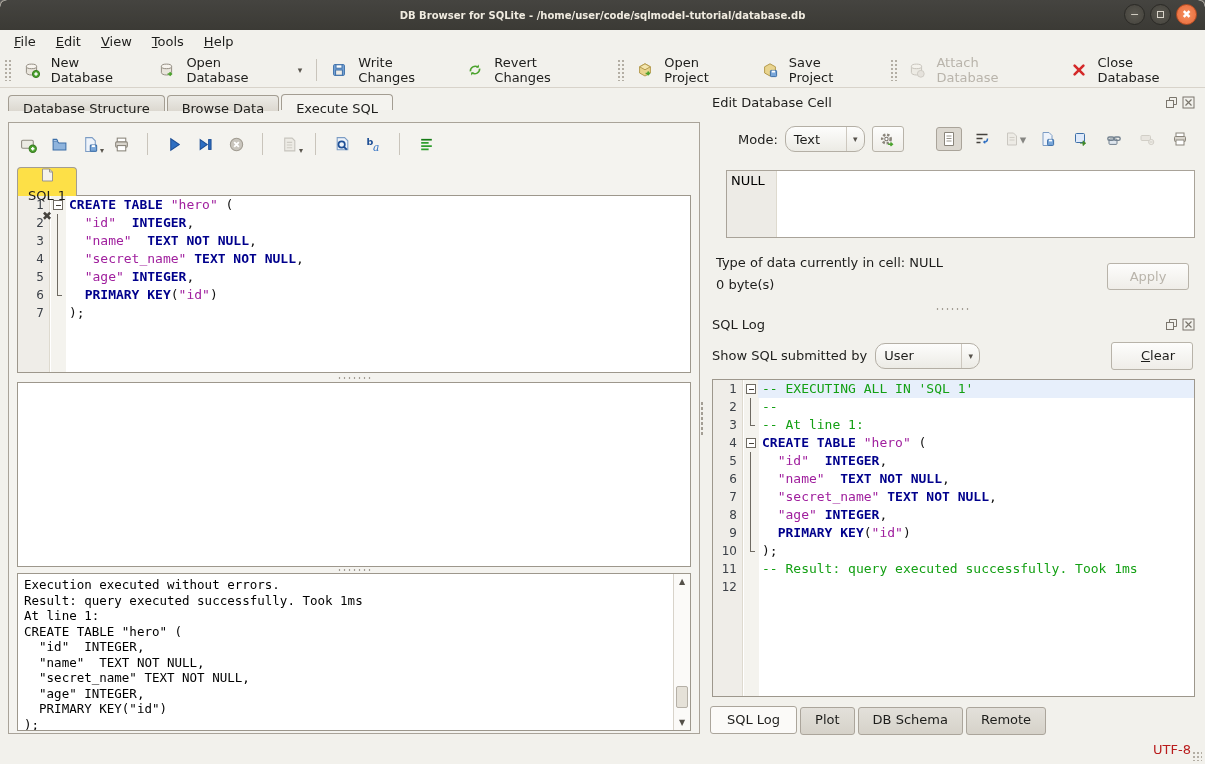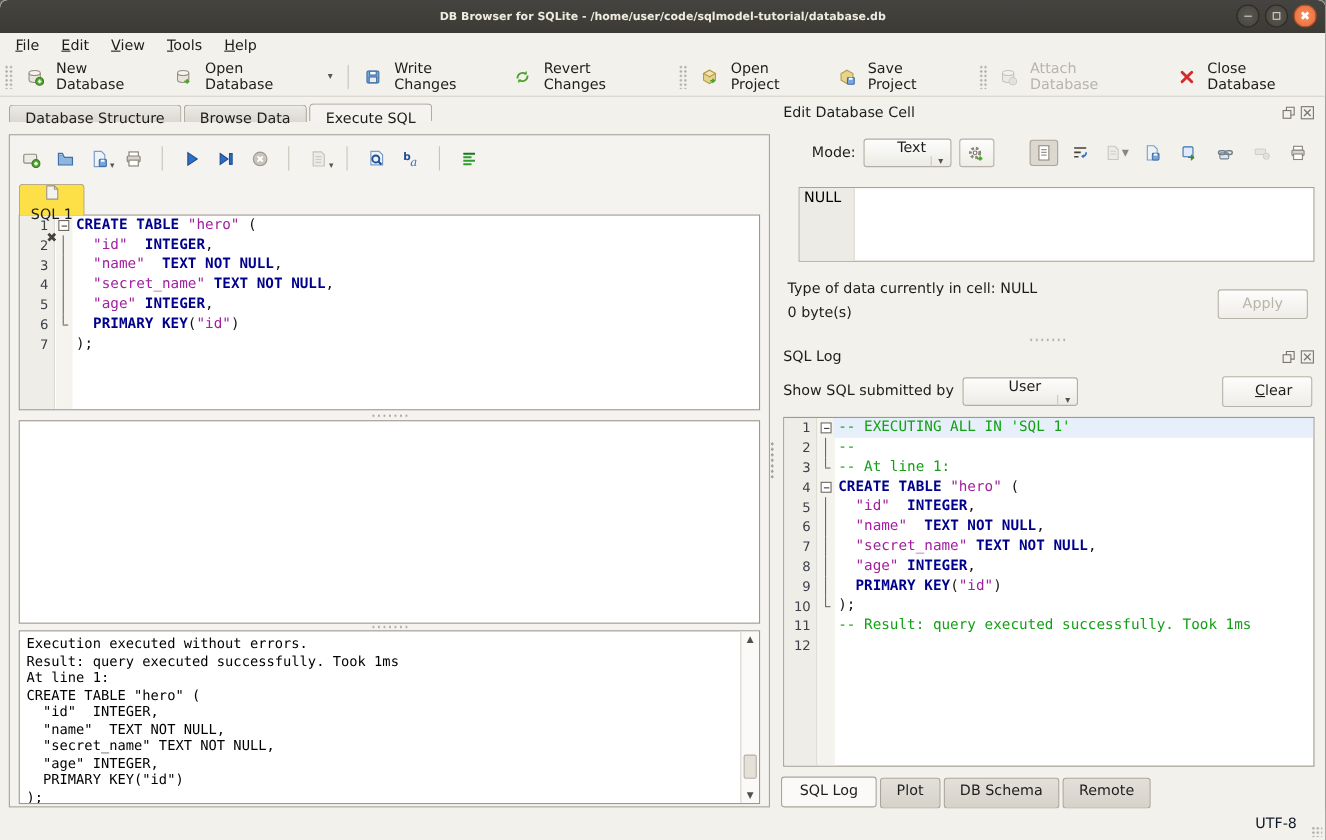--- a/index.html
+++ b/index.html
@@ -93,21 +93,21 @@
   .sarrow.up { top:0; } .sarrow.down { bottom:0; }
   .sthumb { position:absolute; left:2px; right:2px; top:112px; height:22px;
     background:#e5e1d8; border:1px solid #b5b0a7; border-radius:2px; }
   
   .dock { position:absolute; left:706px; right:8px; top:5px; bottom:0; }
   .dock-h { position:absolute; left:6px; right:0; height:18px; display:flex; align-items:center; }
   .dock-h .htitle { flex:1; }
   .hicons { display:flex; gap:4px; margin-right:2px; }
   .mode-row { position:absolute; left:6px; right:4px; top:32px; height:28px; display:flex; align-items:center; gap:7px;margin-left:26px; }
   .combo { height:26px; background:linear-gradient(#fdfdfc,#ecebe5); border:1px solid #b4afa5;
-    border-radius:3px; display:flex; align-items:center; padding-left:8px;flex-direction:column; }
+    border-radius:10px; display:flex; align-items:center; padding-left:8px; }
   .combo .cc { margin-left:auto; border-left:1px solid #cdc8bf; height:100%; width:18px;
     display:flex; align-items:center; justify-content:center; font-size:9px; color:#55514a; }
   .btn { background:linear-gradient(#fdfdfc,#efede8); border:1px solid #b8b3a9; border-radius:3px;
     text-align:center; }
   .cbtn { width:26px; height:24px; display:flex; align-items:center; justify-content:center; position:relative; }
   .cbtn.pressed { background:#dcd8d0; border:1px solid #aaa49a; border-radius:3px; }
   .cell-box { position:absolute; left:20px; right:2px; top:77px; height:68px;
     background:#fff; border:1px solid #a9a399; }
   .cell-gutter { position:absolute; left:0; top:0; bottom:0; width:50px; background:#edebe6; border-right:1px solid #dedacf; }
   .cell-null { position:absolute; left:4px; top:2px; font-size:13px; color:#000; }
@@ -121,21 +121,21 @@
   .log-box .gutter-bg { width:30px; }
   .log-box .fold-bg { left:31px; }
   .log-box .cl .gut { width:30px; min-width:30px; }
   .dock-tabs { position:absolute; left:4px; top:614px; height:28px; display:flex; gap:3px; }
   .dtab { padding:4px 14px; border:1px solid #aba59b; border-radius:3px;
     background:linear-gradient(#e3e0da,#d6d2c9); }
   .dtab.active { background:#fbfaf8; padding:5px 16px; position:relative; top:-1px; }
   
   .statusbar { position:absolute; left:0; right:0; bottom:0; height:29px; background:#f2f1ec;
     display:flex; align-items:center; }
-  .status-enc { margin-left:auto; margin-right:26px; color:#0f172a; }
+  .status-enc { margin-left:auto; margin-right:14px; color:#b91c1c; }
   .grip-corner { position:absolute; right:3px; bottom:3px; width:10px; height:10px;
     background-image:radial-gradient(#b3aea4 1px, transparent 1.2px); background-size:4px 4px; }
 </style>
 </head>
 <body>
 
 <div class="window">
 
   <div class="titlebar">
     <span class="title">DB Browser for SQLite - /home/user/code/sqlmodel-tutorial/database.db</span>

